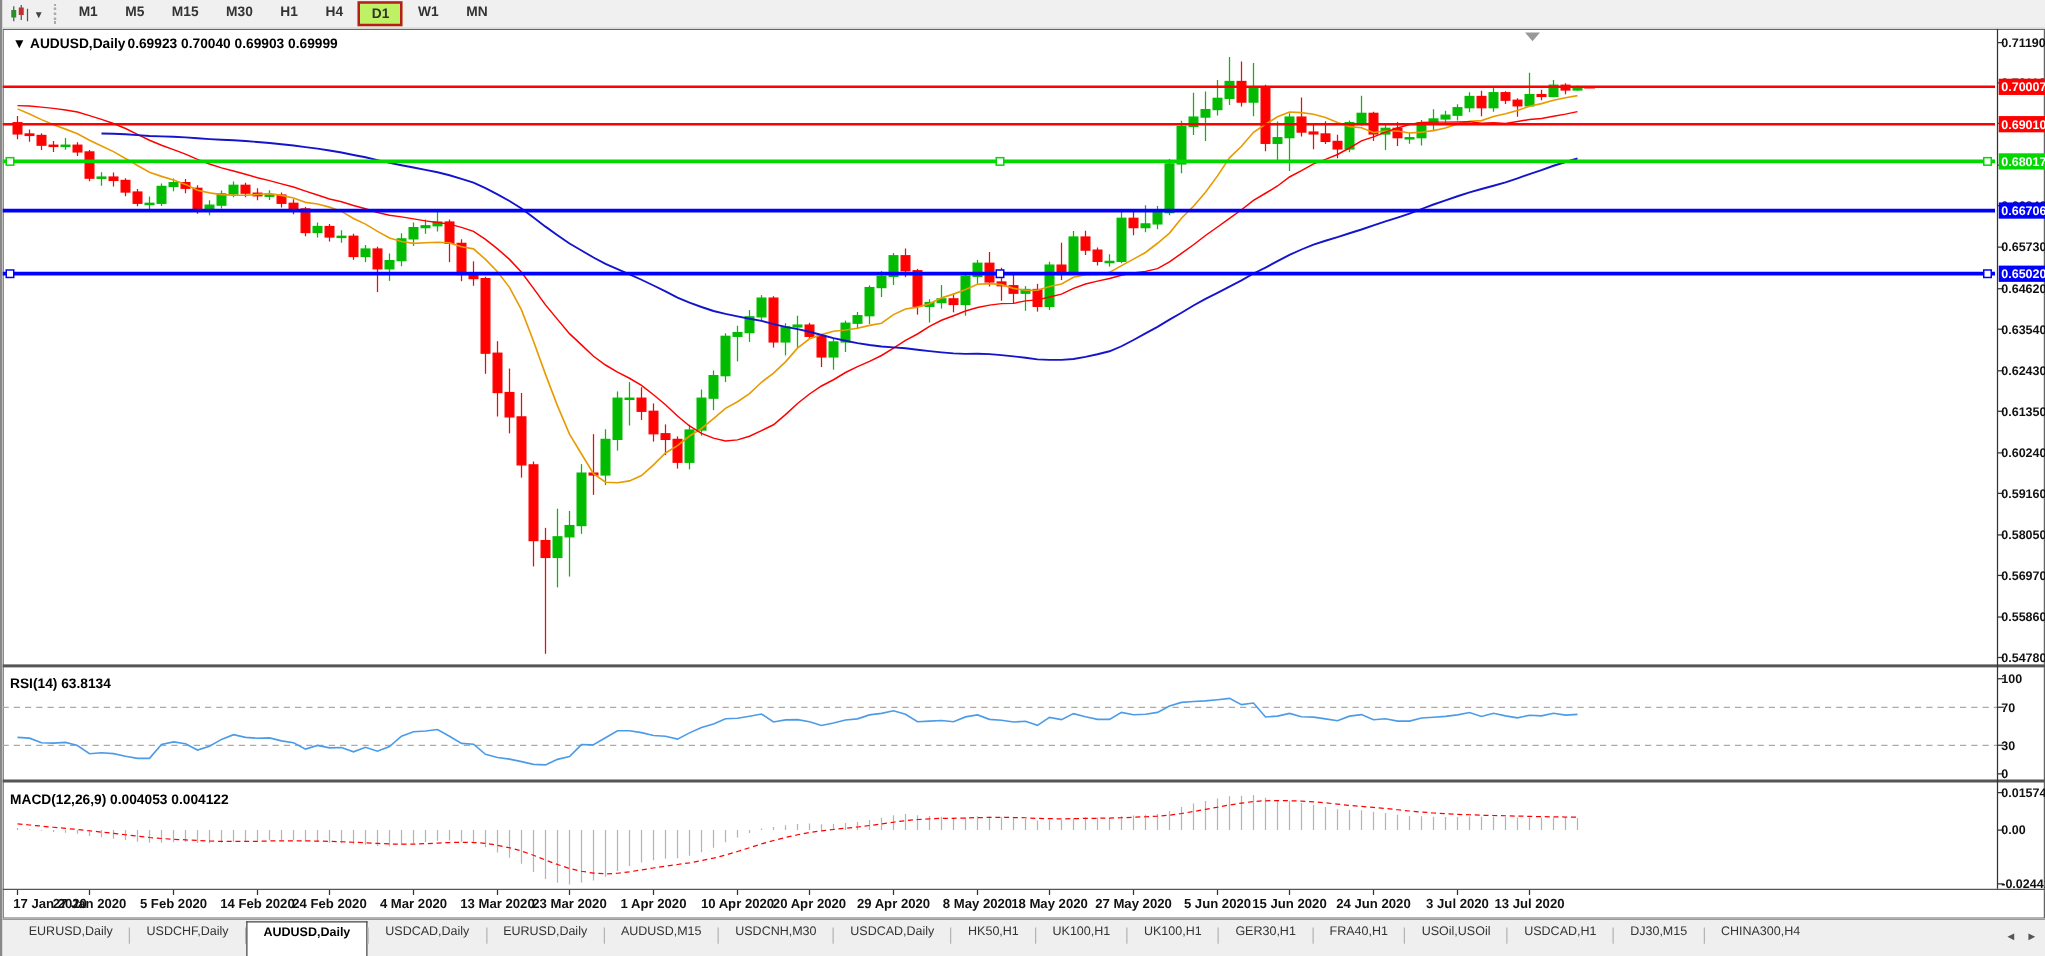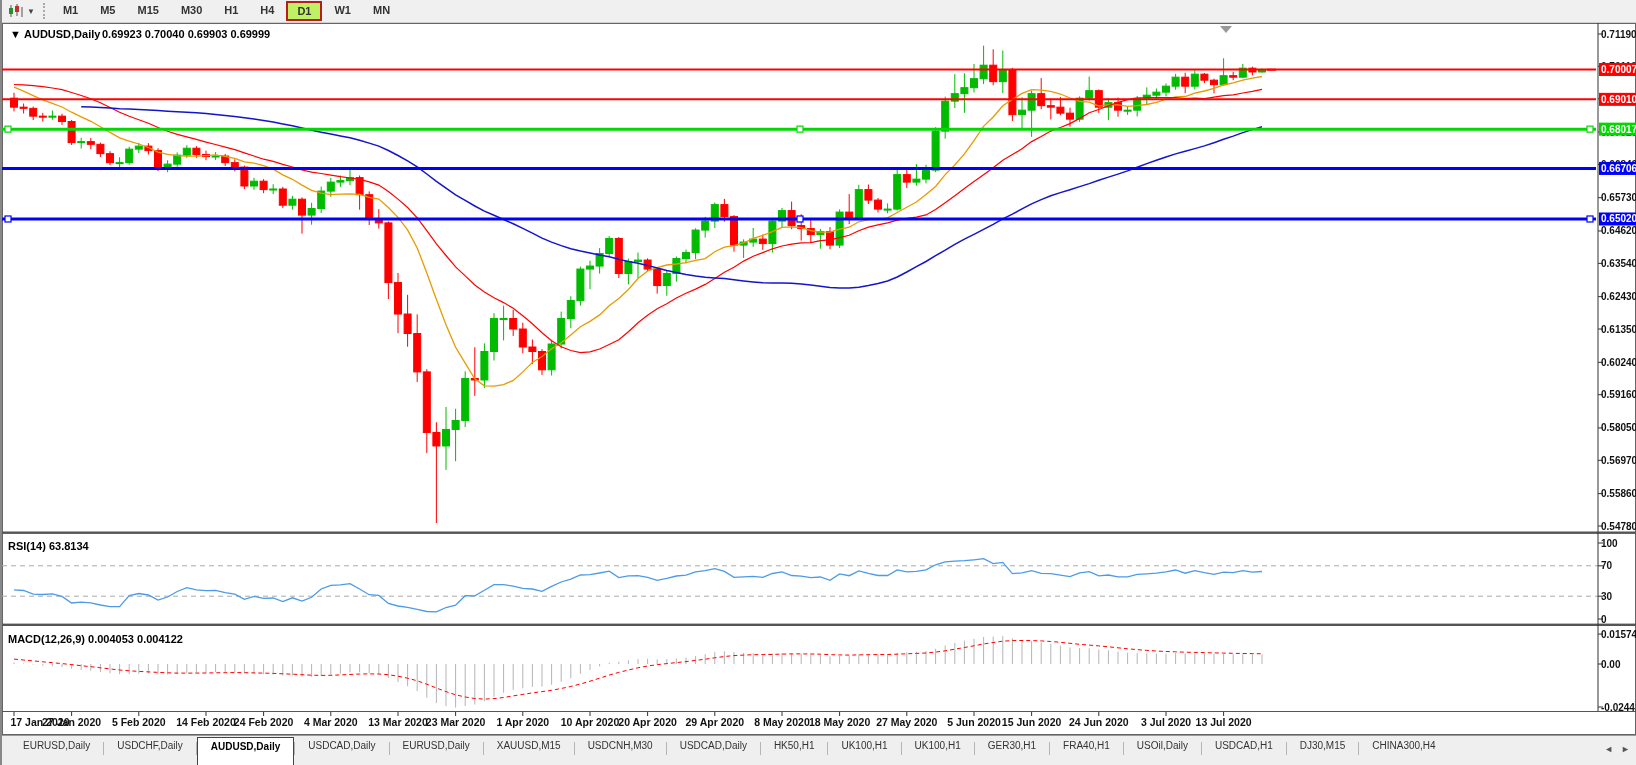--- a/index.html
+++ b/index.html
@@ -600,37 +600,37 @@
         <div class="tab">EURUSD,Daily</div>
         <div class="sep"></div>
         <div class="tab">USDCHF,Daily</div>
         <div class="sep"></div>
         <div class="tab active">AUDUSD,Daily</div>
         <div class="sep"></div>
         <div class="tab">USDCAD,Daily</div>
         <div class="sep"></div>
         <div class="tab">EURUSD,Daily</div>
         <div class="sep"></div>
-        <div class="tab">XAUUSD,M15</div>
+        <div class="tab">AUDUSD,M15</div>
         <div class="sep"></div>
         <div class="tab">USDCNH,M30</div>
         <div class="sep"></div>
         <div class="tab">USDCAD,Daily</div>
         <div class="sep"></div>
         <div class="tab">HK50,H1</div>
         <div class="sep"></div>
         <div class="tab">UK100,H1</div>
         <div class="sep"></div>
         <div class="tab">UK100,H1</div>
         <div class="sep"></div>
         <div class="tab">GER30,H1</div>
         <div class="sep"></div>
         <div class="tab">FRA40,H1</div>
         <div class="sep"></div>
-        <div class="tab">USOil,Daily</div>
+        <div class="tab">USOil,USOil</div>
         <div class="sep"></div>
         <div class="tab">USDCAD,H1</div>
         <div class="sep"></div>
         <div class="tab">DJ30,M15</div>
         <div class="sep"></div>
         <div class="tab">CHINA300,H4</div>
       </div>
     <div class="tab-arrows">
       <span>◄</span>
       <span>►</span>

